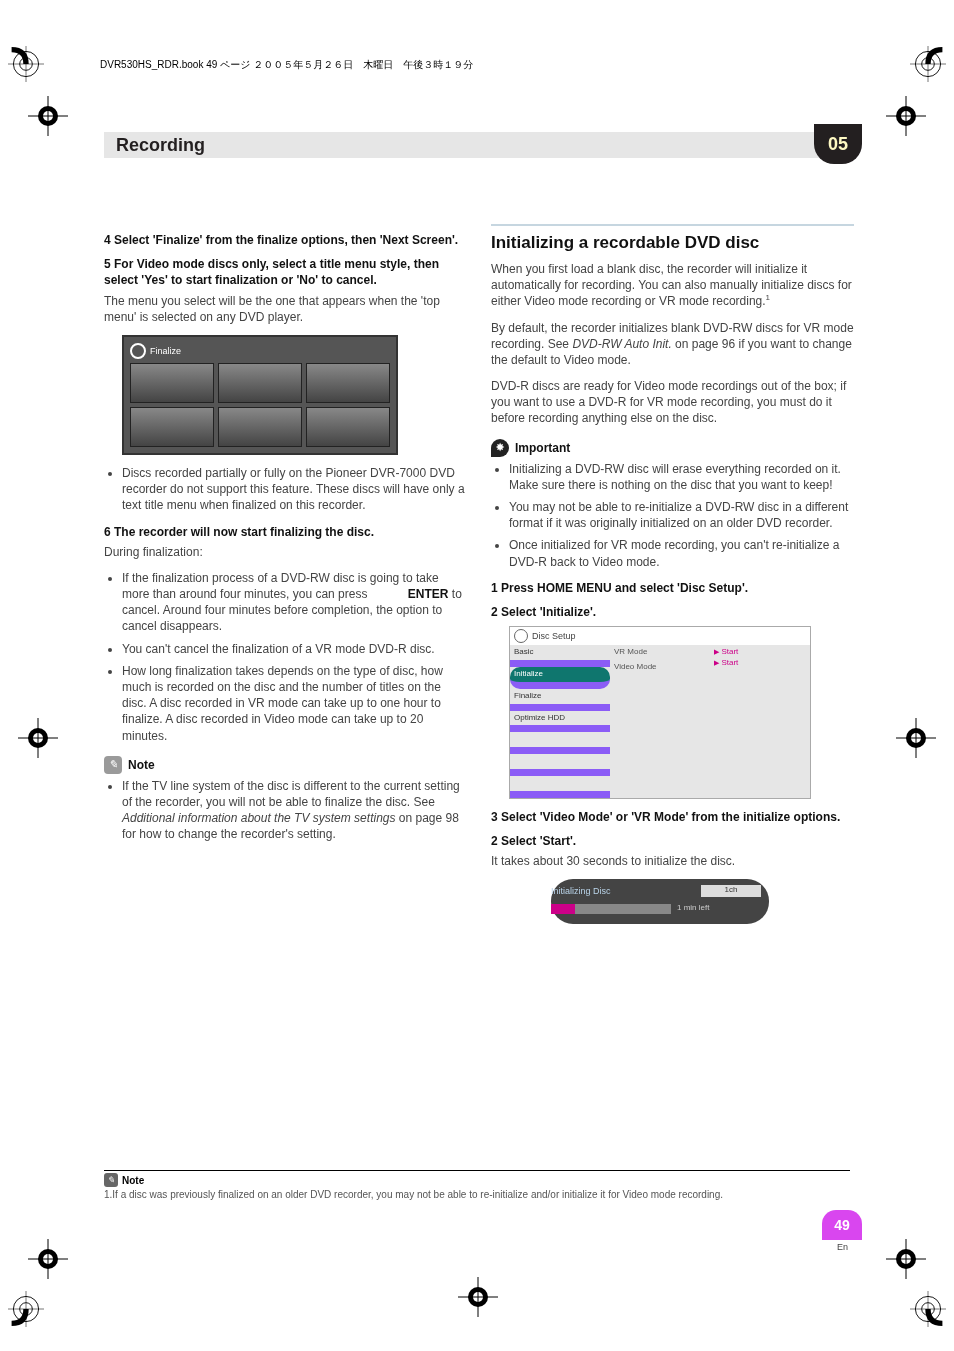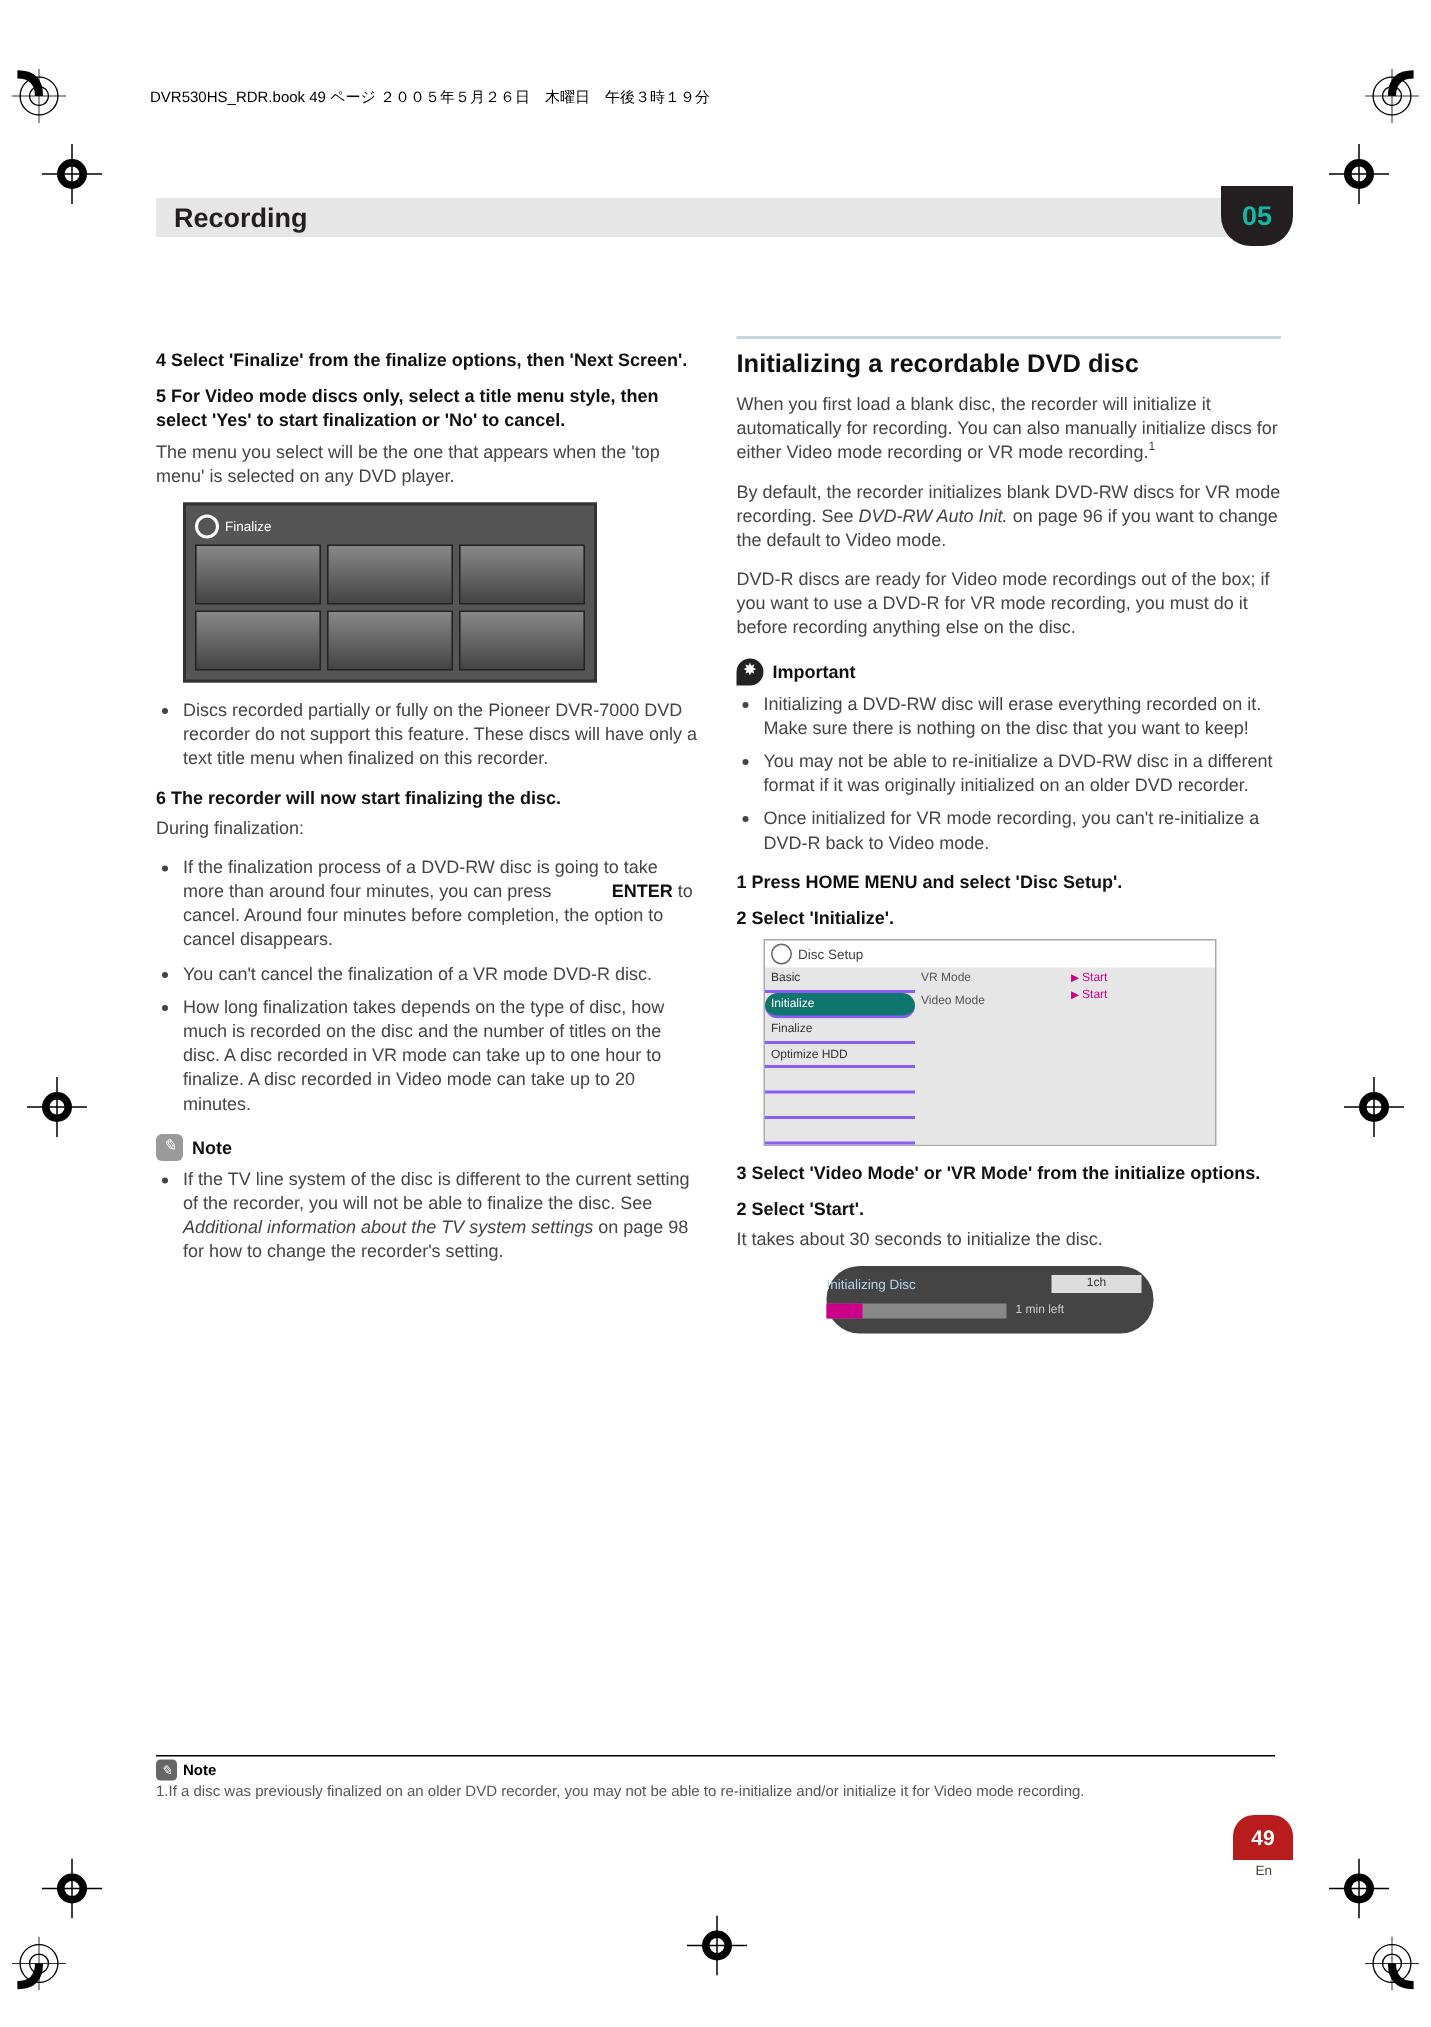--- a/index.html
+++ b/index.html
@@ -40,21 +40,21 @@
     padding-left: 12px;
   }
   .section-num-badge {
     position: absolute;
     top: 124px;
     right: 92px;
     width: 48px;
     height: 40px;
     background: #231f20;
     border-radius: 0 0 20px 20px;
-    color: #14b8a6;
+    color: #fef9c3;
     font-weight: bold;
     font-size: 18px;
     display: flex;
     align-items: center;
     justify-content: center;
   }
   .cols {
     position: absolute;
     top: 224px;
     left: 104px;
@@ -137,21 +137,21 @@
   .menu-box .hdr {
     font-size:9px; color:#444; padding:2px 4px;
     display:flex; align-items:center; gap:4px;
   }
   .menu-box .hdr .disc-small { width:12px;height:12px;border-radius:50%;border:1px solid #666; }
   .menu-cols { display:flex; }
   .menu-side {
     width:100px; background:#e6e6e6;
     font-size:8px; color:#333;
   }
-  .menu-side div { padding:2px 4px; border-bottom:2px solid #8b5cf6; }
+  .menu-side div { padding:2px 4px; border-bottom:7px solid #8b5cf6; }
   .menu-side .sel { background:#0f766e; color:#fff; border-radius:10px; }
   .menu-mid {
     width:100px; background:#e6e6e6; font-size:8px; color:#555;
   }
   .menu-mid div { padding:2px 4px; }
   .menu-right {
     flex:1; background:#e6e6e6; font-size:8px; color:#c08; padding:2px 4px;
   }
   .menu-right div::before { content:"▶"; font-size:7px; margin-right:2px; color:#c08; }
   .init-box {
@@ -184,21 +184,21 @@
   .footnote-block .fn-note-row { display:flex; align-items:center; gap:4px; margin-bottom:2px; }
   .footnote-block .fn-note-icon {
     width:14px; height:14px; background:#666; border-radius:3px;
     color:#fff; font-size:9px; font-style:italic;
     display:flex; align-items:center; justify-content:center;
   }
   .footnote-block .fn-note-label { font-size:10px; font-weight:bold; }
   .footnote-block .fn-text { font-size:10px; color:#555; }
   .page-num-badge {
     position:absolute; right:92px; top:1210px;
-    width:40px; height:30px; background:#b91c1c;
+    width:40px; height:30px; background:#d946ef;
     border-radius:14px 14px 0 0;
     color:#fff; font-weight:bold; font-size:14px;
     display:flex; align-items:center; justify-content:center;
   }
   .page-num-sub {
     position:absolute; right:106px; top:1242px;
     font-size:9px; color:#444;
   }
   .reg-mark {
     position:absolute;

